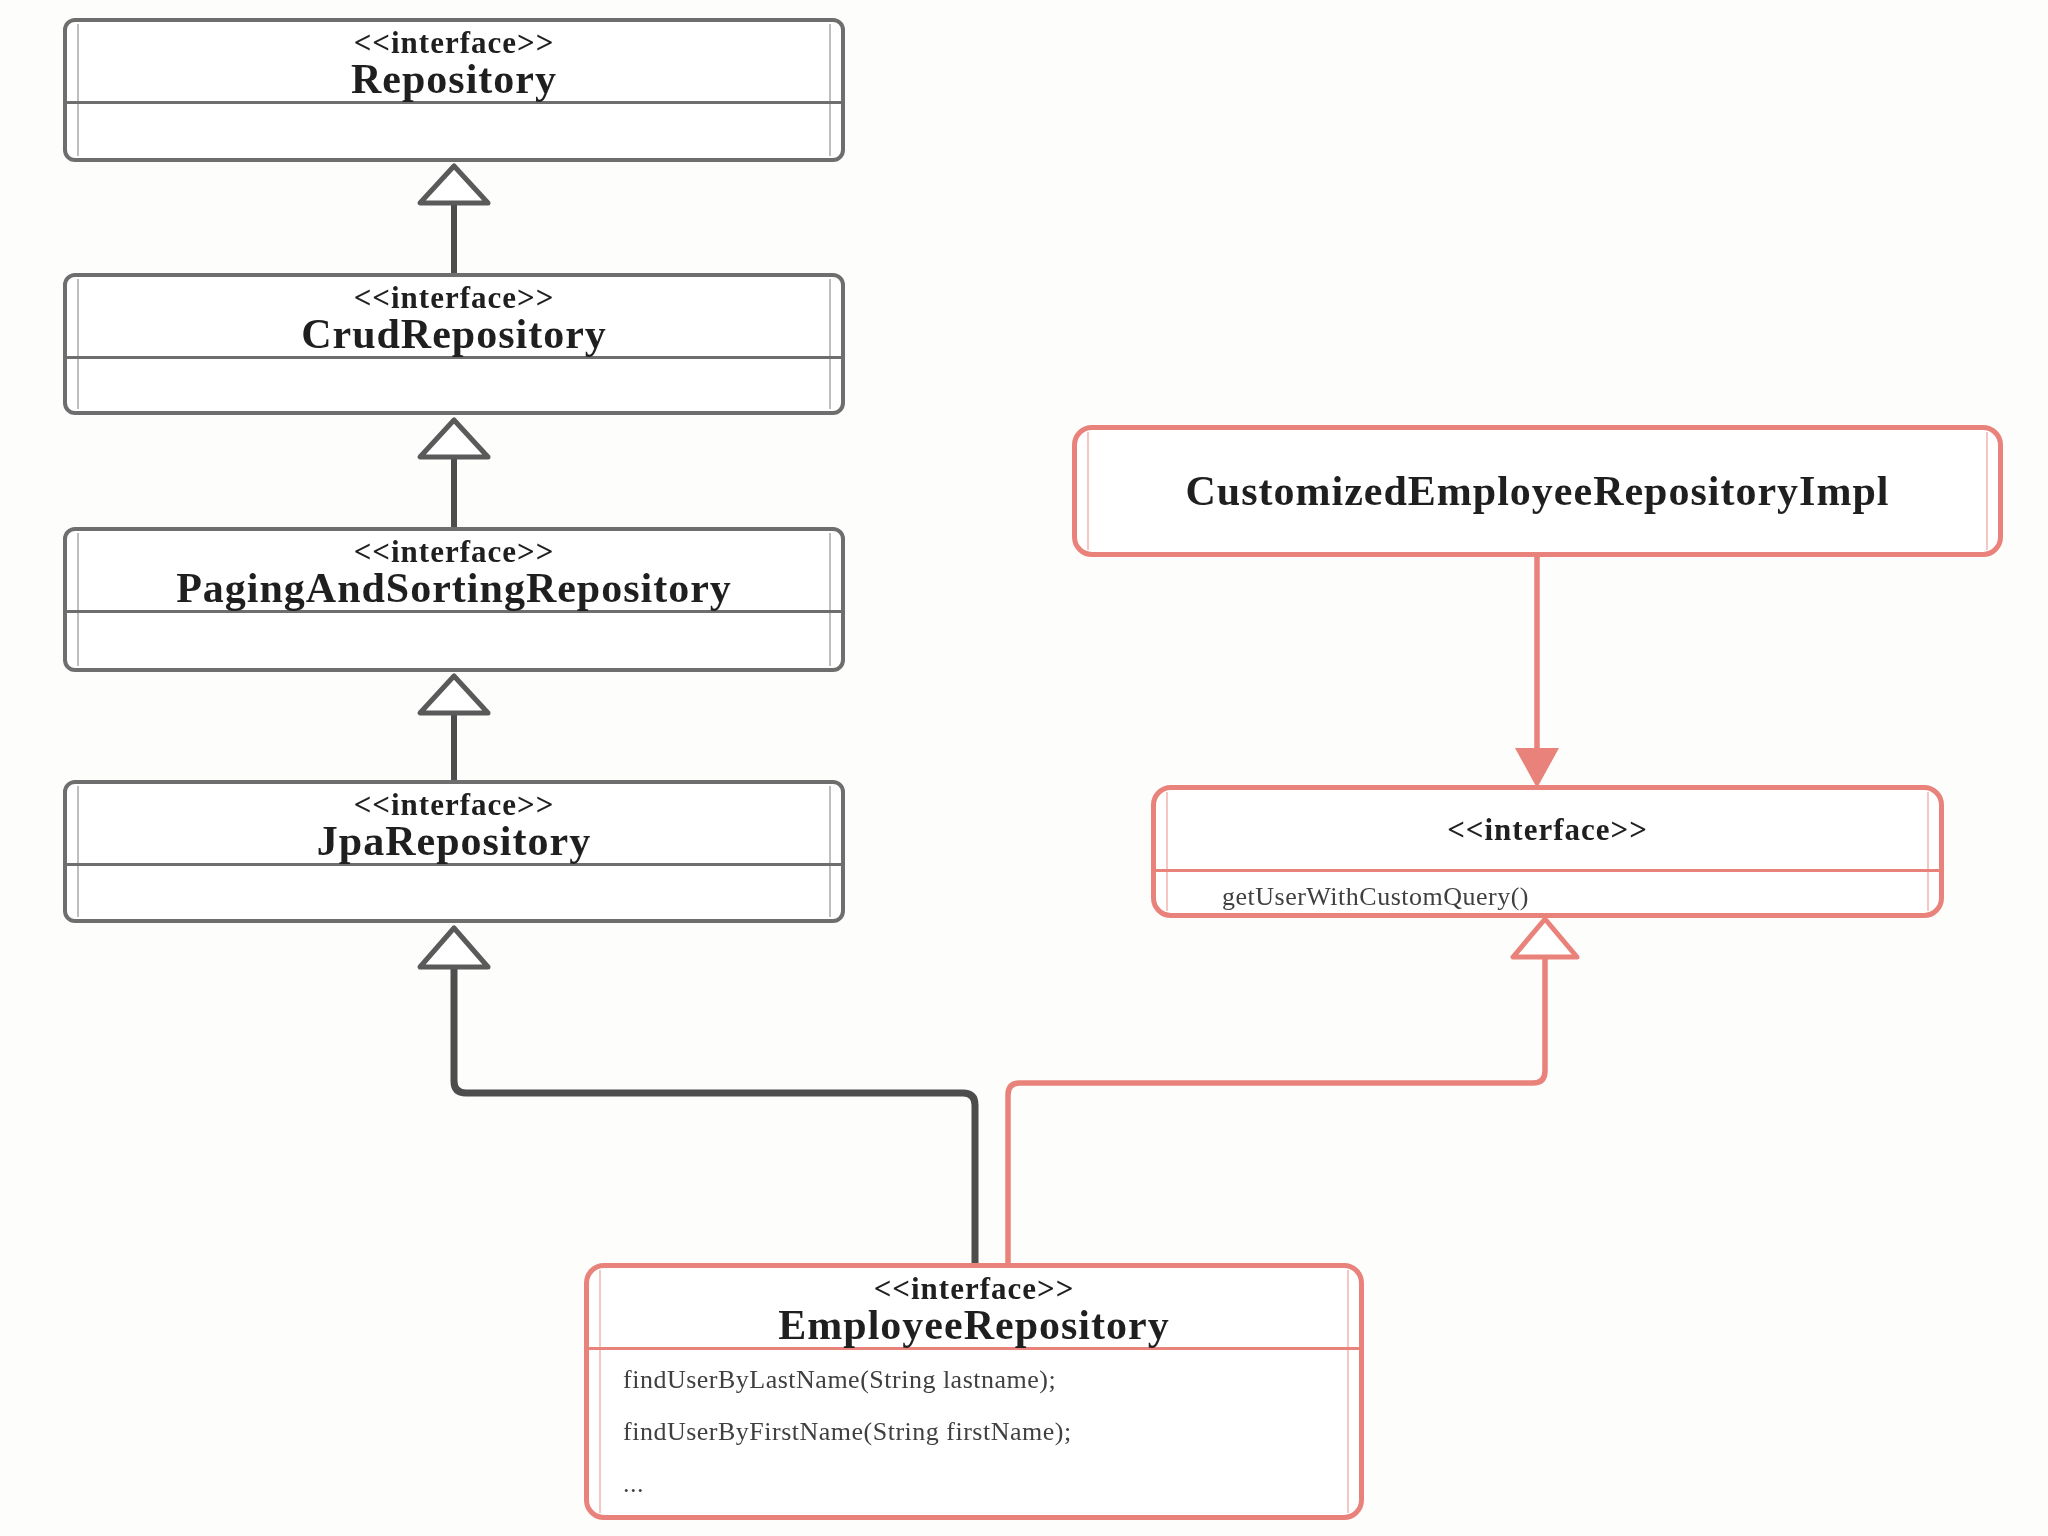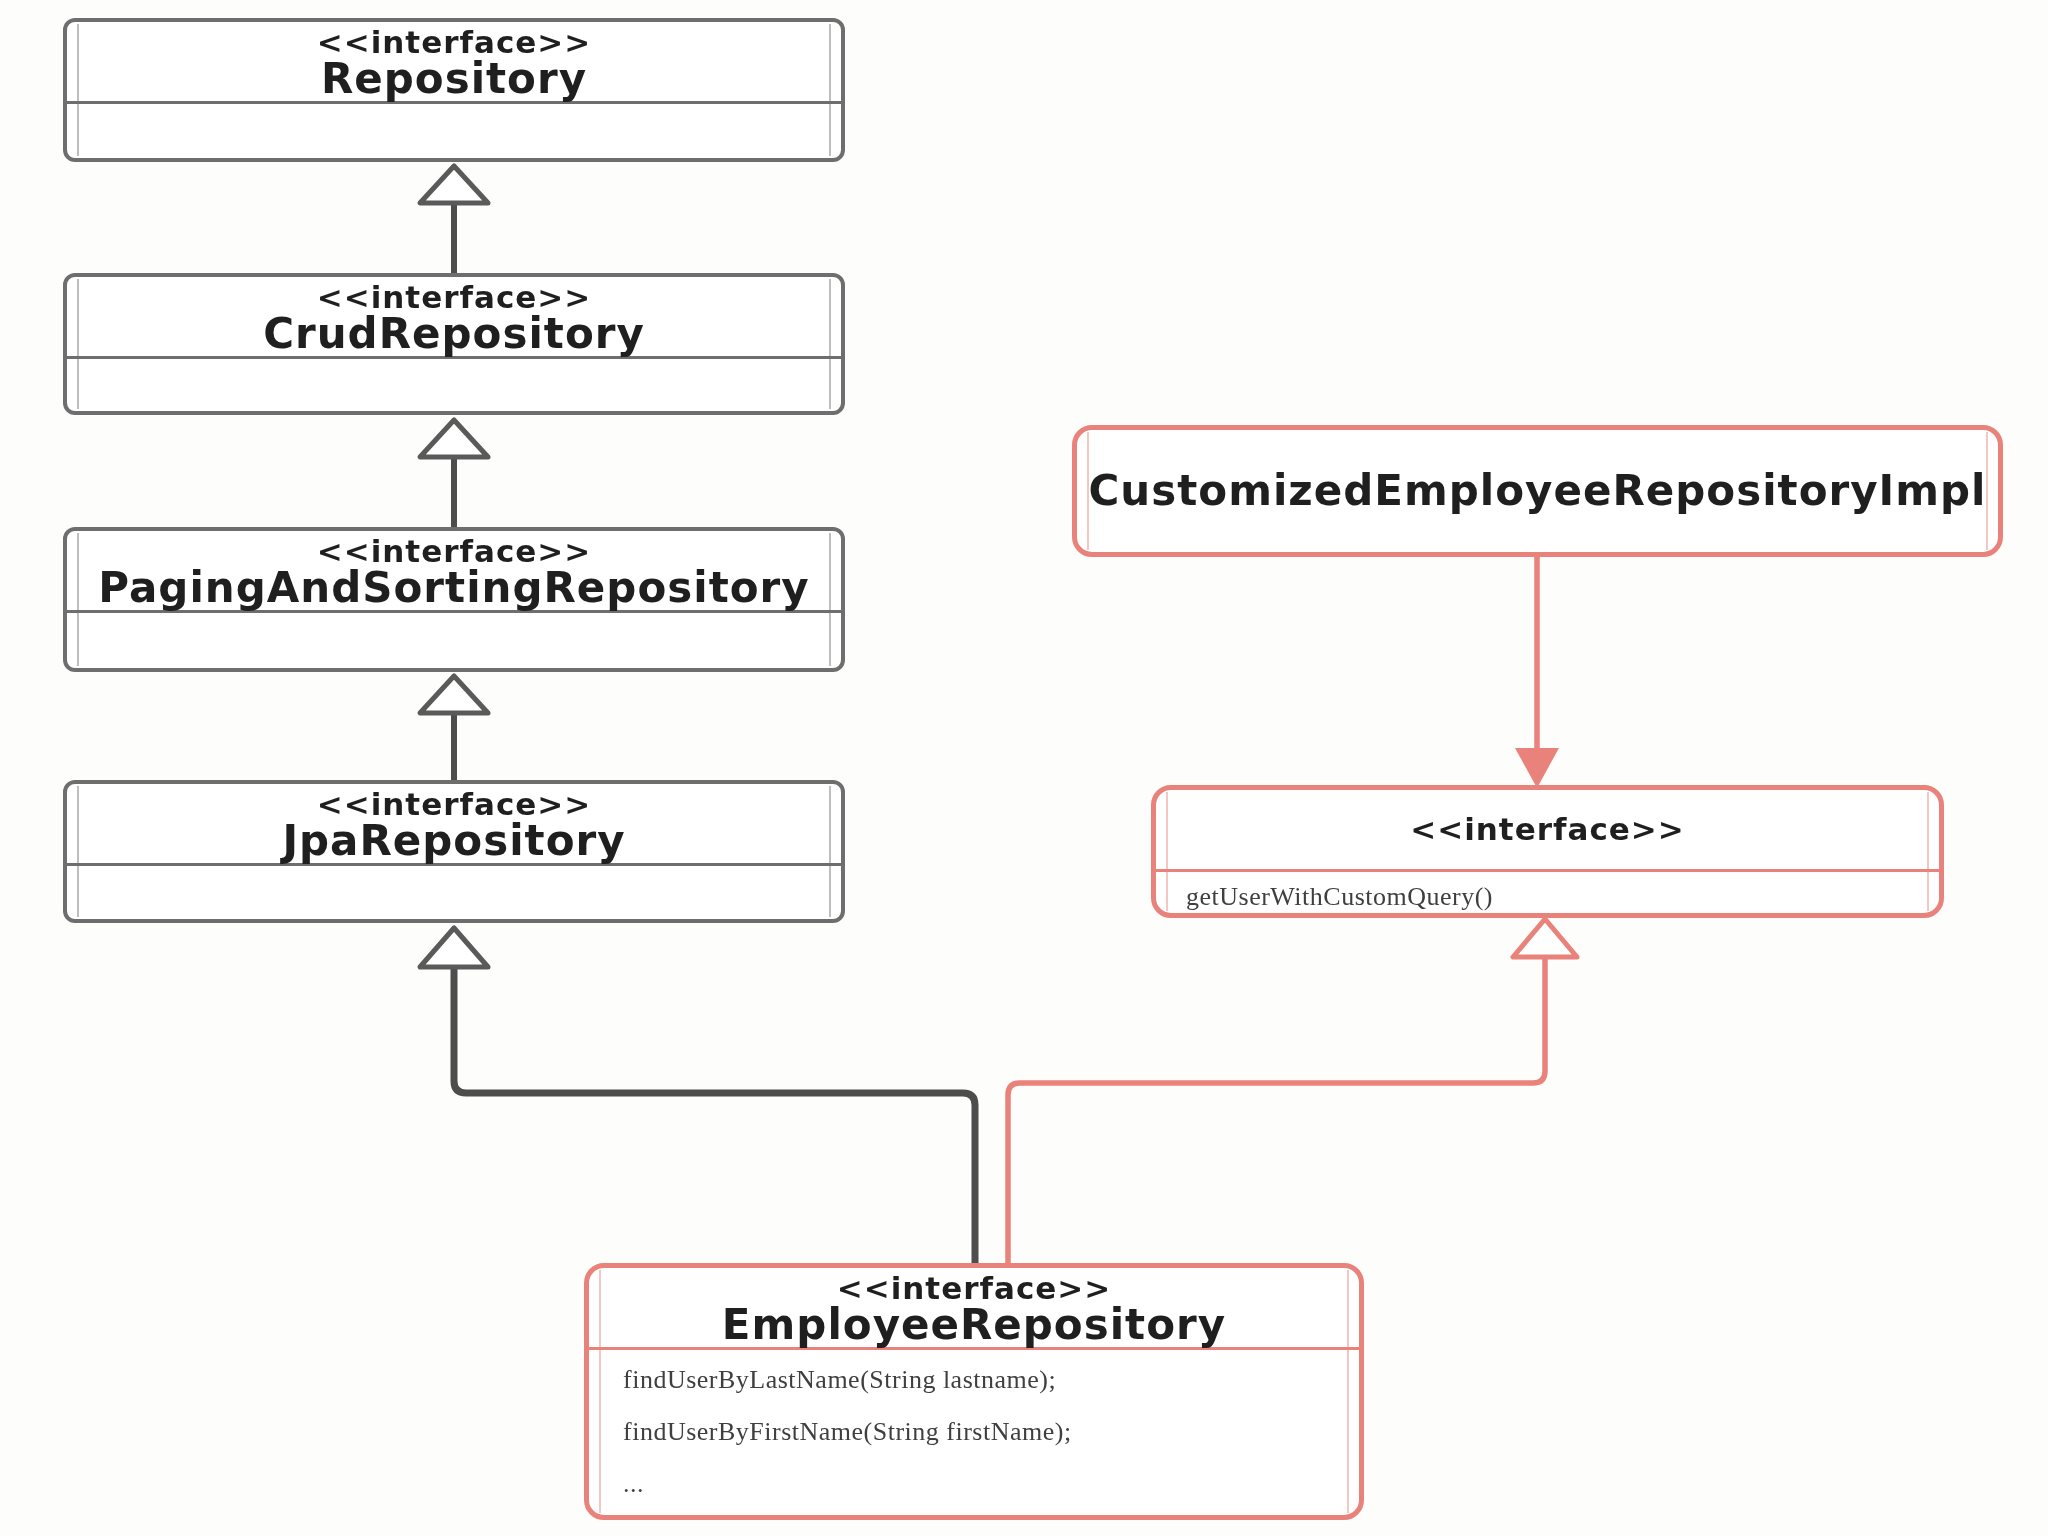--- a/index.html
+++ b/index.html
@@ -49,21 +49,21 @@
 
   .title {
     display: flex;
     flex-direction: column;
     justify-content: center;
     align-items: center;
     border-bottom: 3px solid var(--gray-border, #6e6e6e);
   }
   .red .title { border-bottom-color: var(--red, #e9827b); }
   .title.no-sep { border-bottom: none; height: 100%; }
-  .gray .title, .red .title { height: 79px; }
+  .gray .title, .red .title { height: 79px; font-family: Liberation Serif, serif; }
   .red .title.no-sep { height: 100%; }
 
   .stereotype {
     font-weight: bold;
     font-size: 31px;
     line-height: 35px;
     letter-spacing: 1px;
     color: var(--title-text, #1f1f1f);
     white-space: nowrap;
   }
@@ -76,21 +76,21 @@
     white-space: nowrap;
     text-align: right;
   }
   .body-empty { }
   .methods {
     font-family: "Liberation Serif", serif;
     font-size: 26px;
     letter-spacing: 0.5px;
     color: var(--method-text, #3f3f3f);
   }
-  .methods.single { padding: 6px 0 0 30px; line-height: 38px; }
+  .methods.single { padding: 6px 0 0 30px; line-height: 38px; margin-left: 36px; }
   .methods.multi  { padding: 4px 0 0 34px; line-height: 52px; }
   .method-line { white-space: nowrap; }
 </style>
 </head>
 <body>
 
 <div class="canvas">
 
   <svg class="connectors" viewBox="0 0 2048 1536">
 

